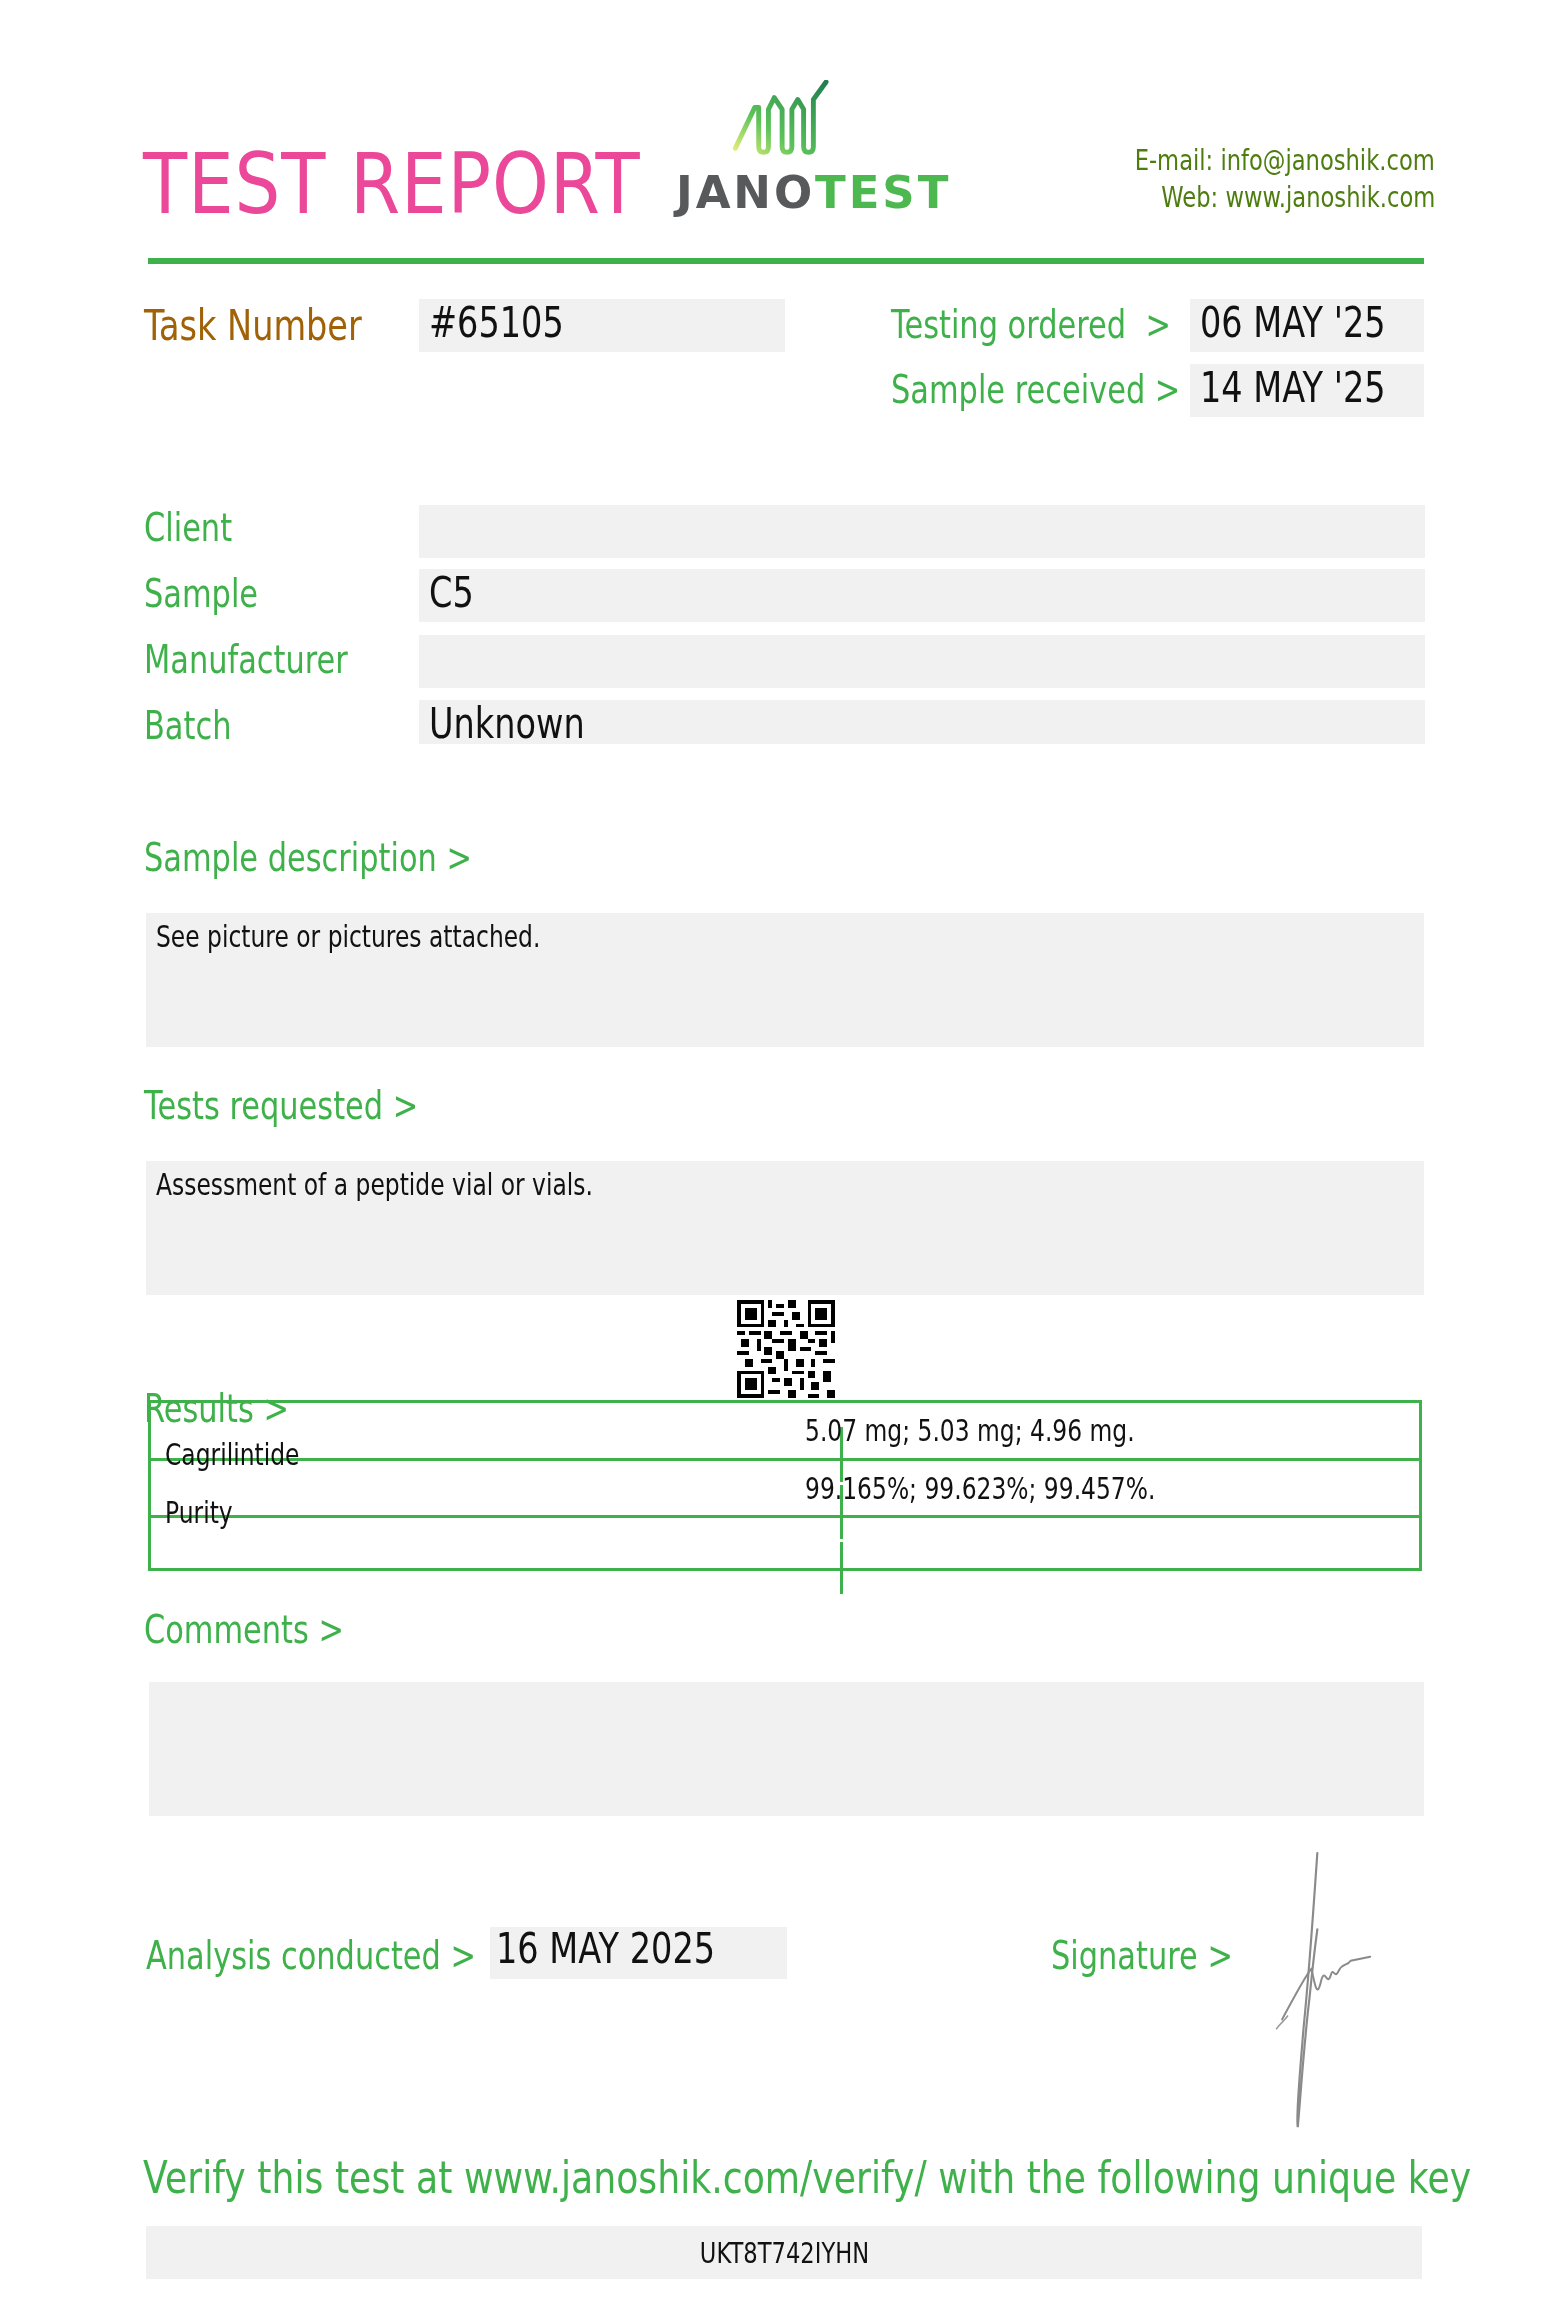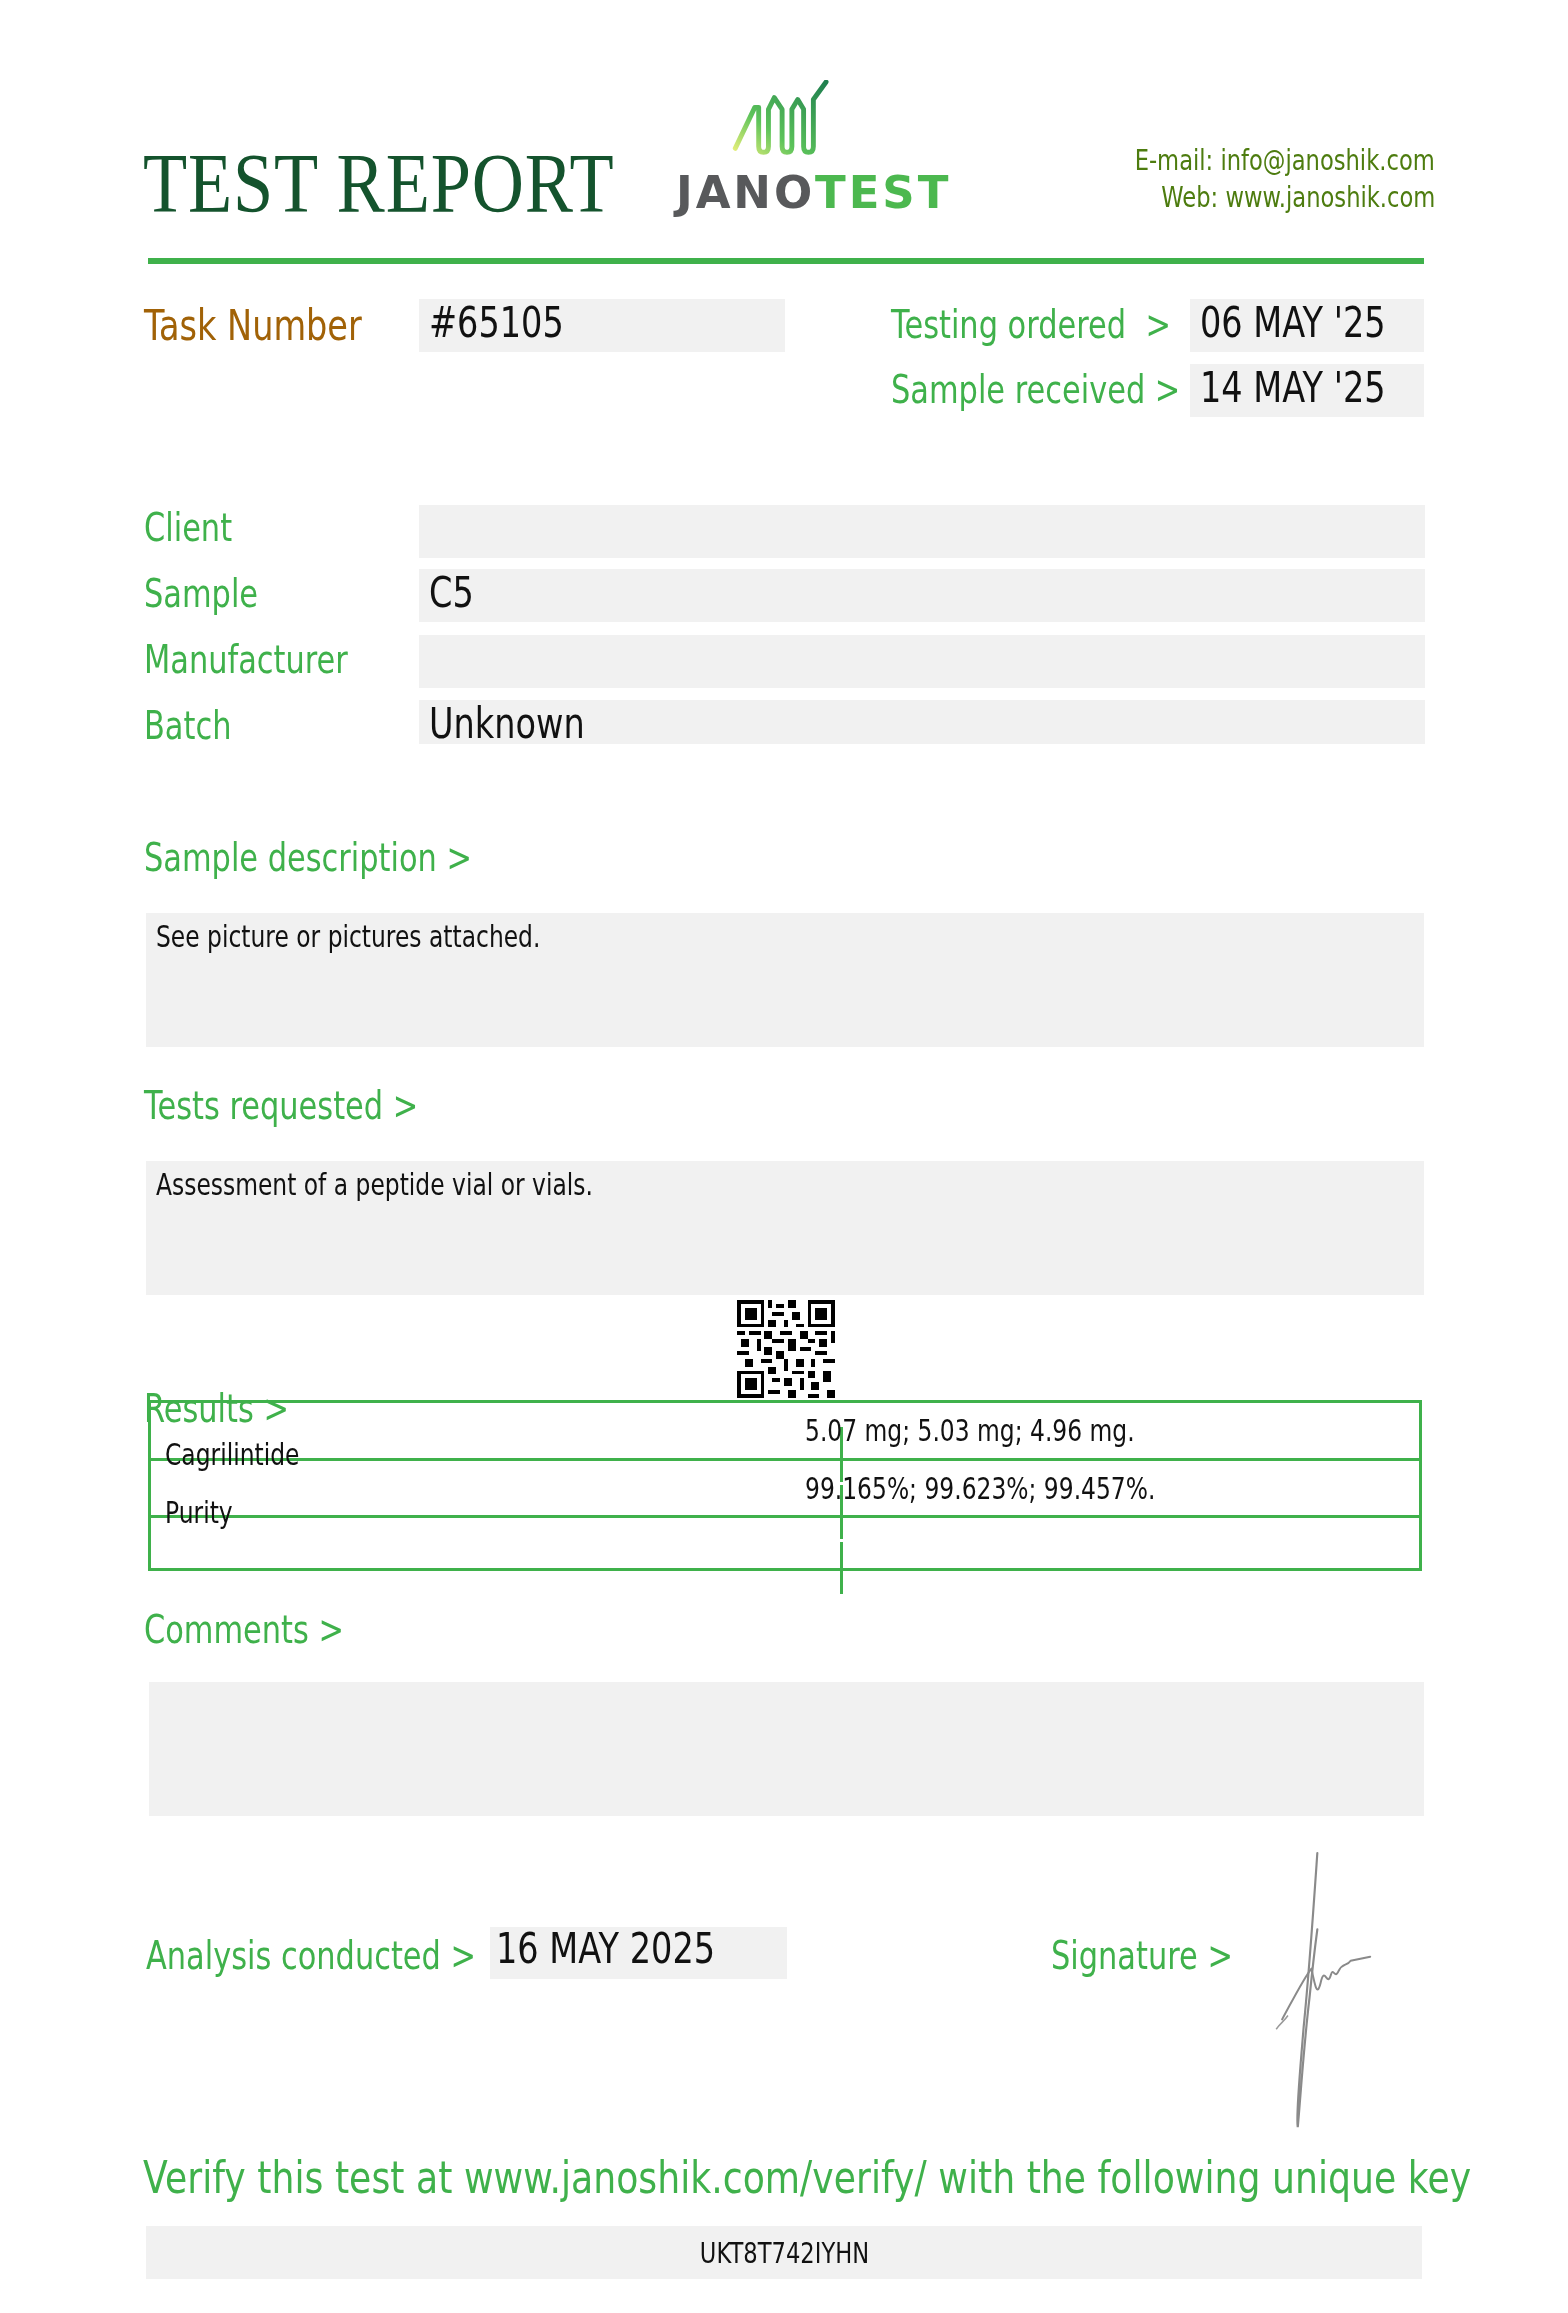--- a/index.html
+++ b/index.html
@@ -1,19 +1,19 @@
 <!DOCTYPE html>
 <html><head>
 <meta charset="utf-8">
 <style>
   html, body { margin: 0; padding: 0; background: #ffffff; }
   body { width: 1568px; height: 2313px; position: relative; overflow: hidden;
          font-family: "DejaVu Sans", sans-serif; }
   .abs { position: absolute; }
-  .green { color: #14532d; font-family: Liberation Serif, serif; }
+  .green { color: #ec4899; }
   .cond { transform-origin: left center; transform: scaleX(0.78); white-space: nowrap; display: inline-block; }
   .title { left: 143px; top: 135px; font-size: 84px; font-weight: 400; letter-spacing: 1px; }
   .contact { right: 133px; text-align: center; color: #4d7c0f; font-size: 29px; }
   .contact .cond { transform-origin: right center; }
   .rule { left: 148px; top: 258px; width: 1276px; height: 5.9px; background: #3fb14b; }
   .lbl { font-size: 43px; color: #a16207; }
   .lbl-sm { font-size: 39px; color: #3fb14b; text-decoration: underline; }
   .box { background: #f1f1f1; }
   .val { font-size: 43px; color: #111111; }
   .val-sm { font-size: 30px; color: #111111; }

